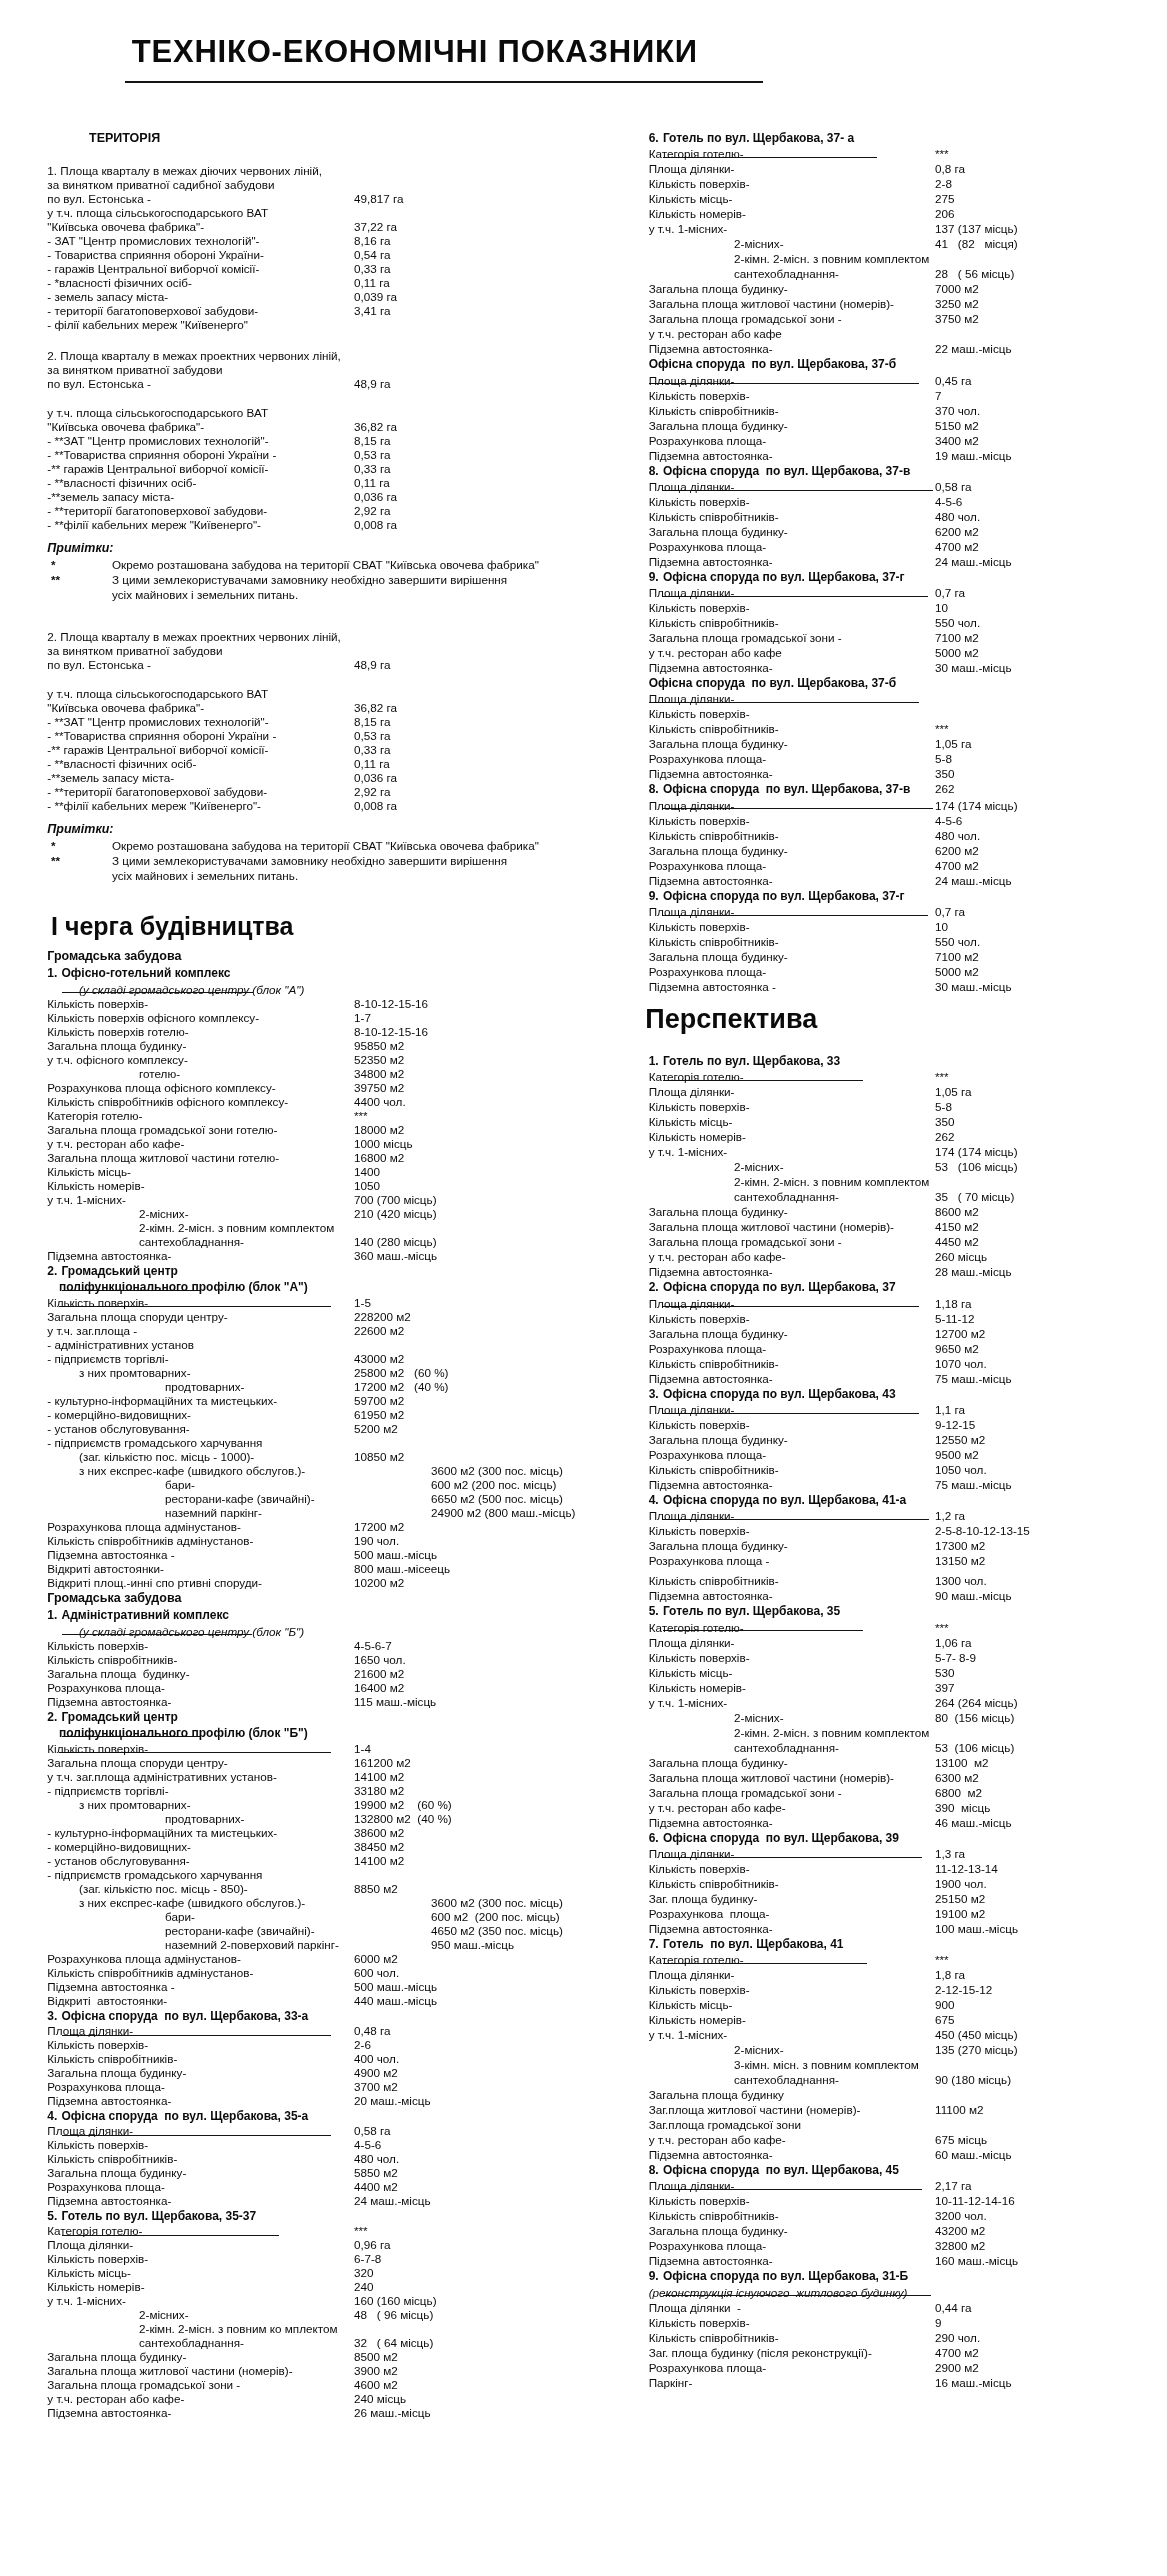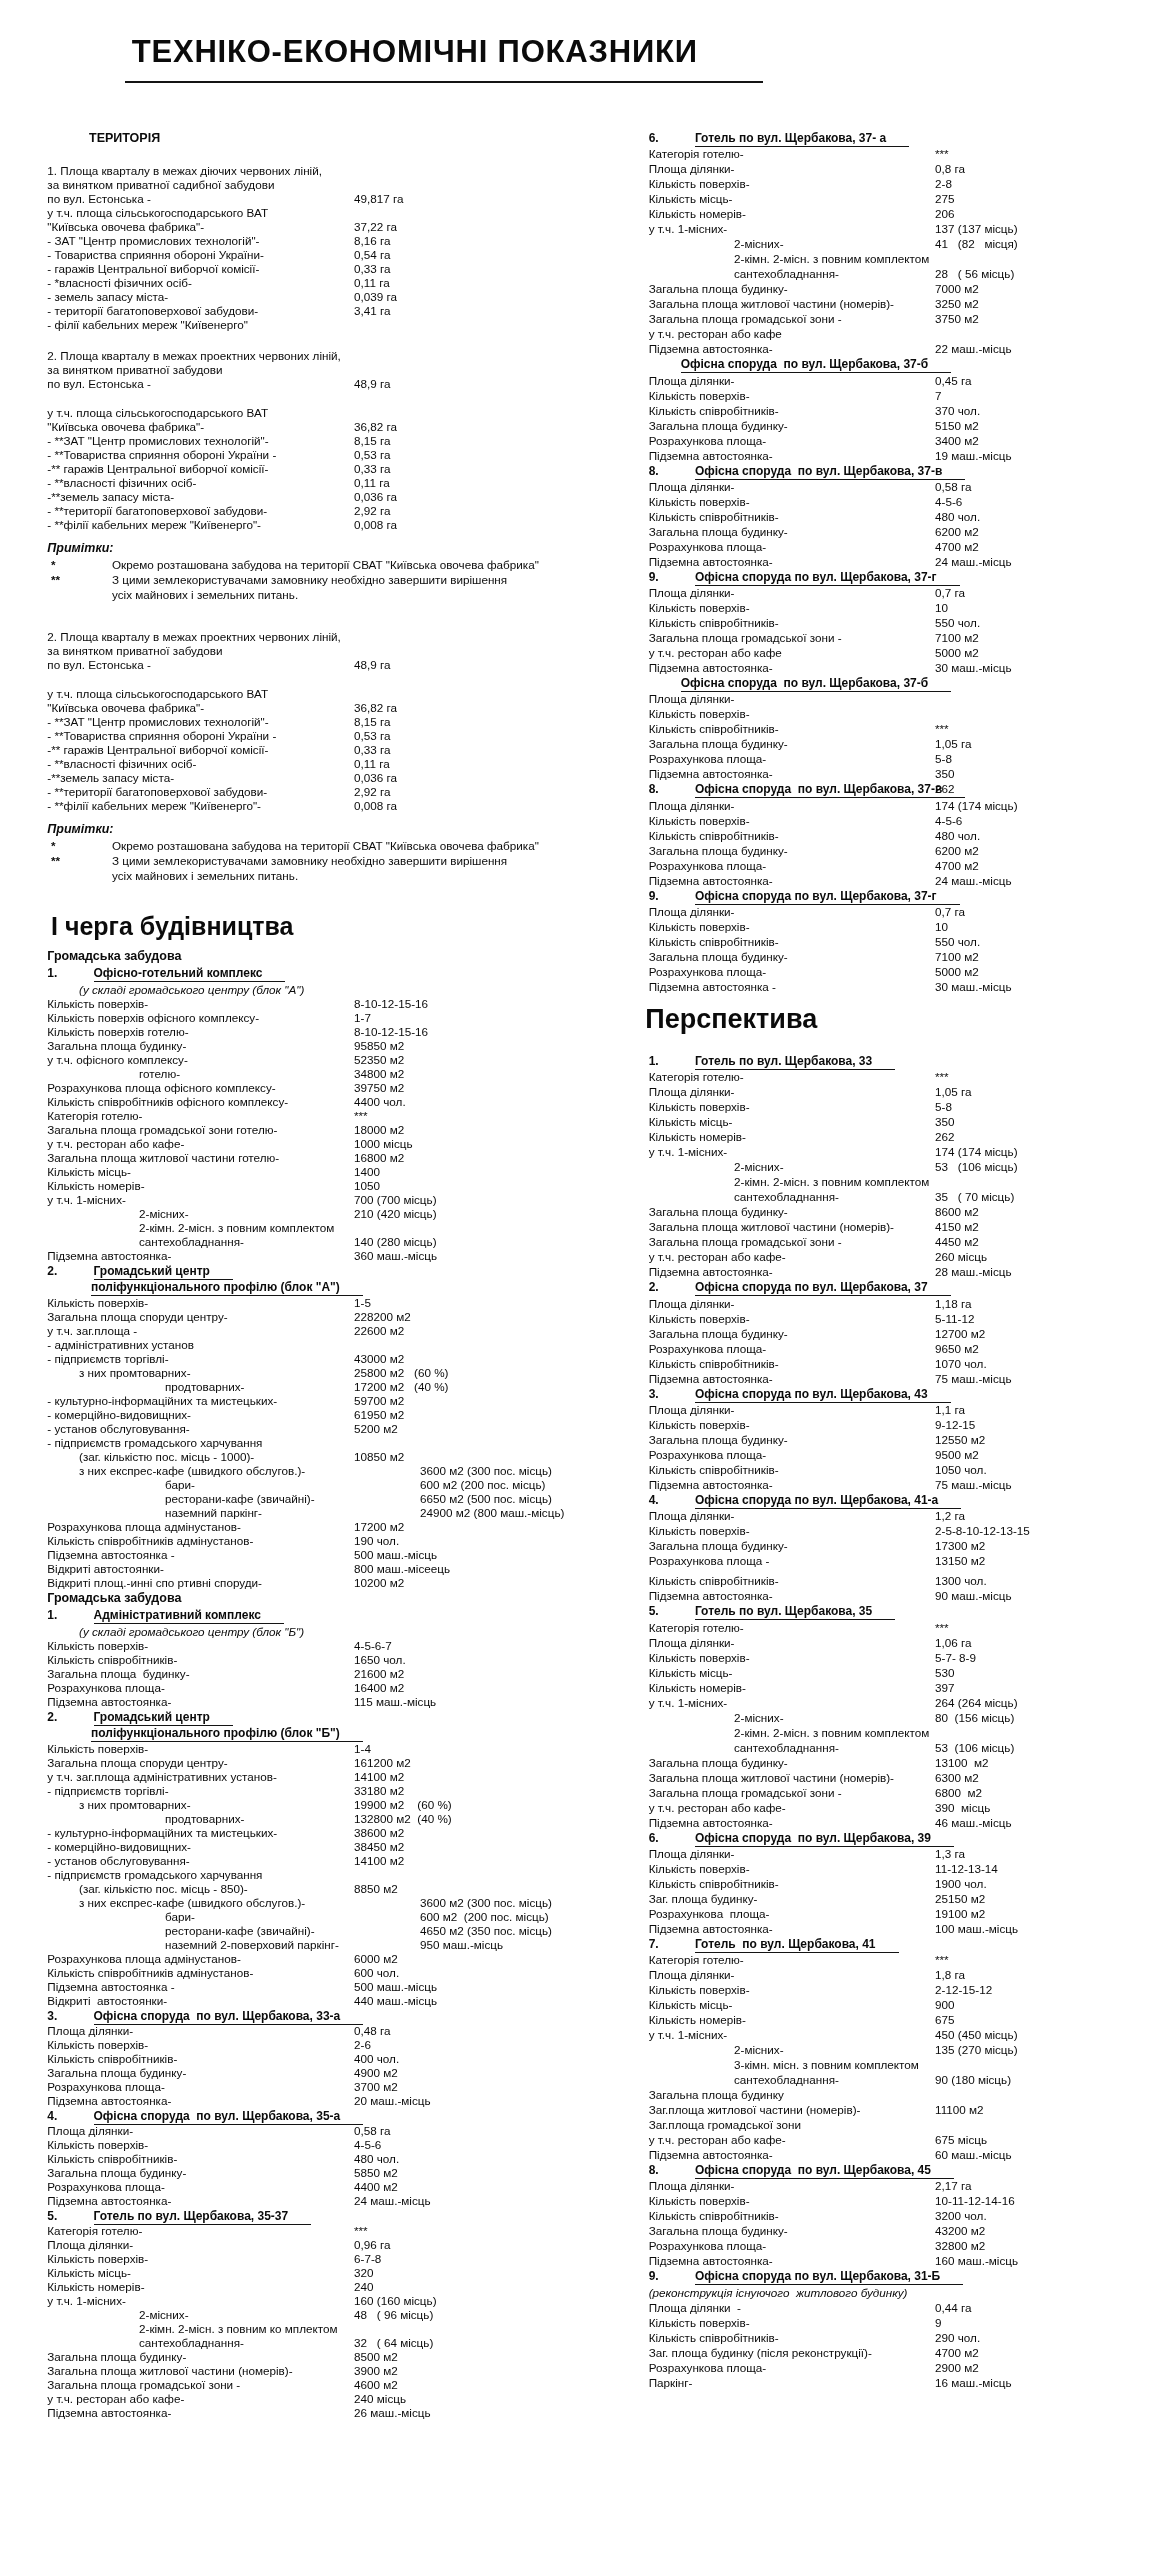--- a/index.html
+++ b/index.html
@@ -21,30 +21,30 @@
 
   .row{position:relative;font-size:11.7px;line-height:14px;min-height:14px;padding-left:18.3px;white-space:pre;}
   #col-right .row{line-height:15px;min-height:15px;padding-left:6.7px;}
   .row .lbl{white-space:pre;}
   .row .val{position:absolute;left:325px;top:0;white-space:pre;}
   #col-right .row .val{left:293px;}
   .row.i1{padding-left:50px;}
   .row.i2{padding-left:110px;}
   .row.i3{padding-left:136px;}
   #col-right .row.i2{padding-left:92px;}
-  #col-left .val.vi{left:391px;}
+  #col-left .val.vi{left:402px;}
 
   .sect{font-weight:bold;font-size:12.5px;line-height:16px;padding-left:60px;}
   .big{font-weight:bold;font-size:25px;line-height:30px;margin:8.3px 0 6.7px 0;padding-left:22px;white-space:pre;}
   #col-right .big{font-size:27px;padding-left:3.3px;margin:10px 0 19px 0;}
   .sub{font-weight:bold;font-size:12.5px;line-height:17.5px;padding-left:18.3px;}
   .item{font-weight:bold;font-size:12px;line-height:16.3px;padding-left:18.3px;position:relative;}
   #col-right .item{padding-left:6.7px;}
   .item .num{margin-right:4.2px;}
-  .item .u{border-bottom:1.3px solid #141414;padding-right:23px;padding-bottom:1px;white-space:pre;margin-left:32px;}
+  .item .u{border-bottom:1.3px solid #141414;padding-right:23px;padding-bottom:12px;white-space:pre;}
   .item .l2{padding-left:11.7px;}
   .item .hval{position:absolute;left:293px;top:0;font-weight:normal;font-size:11.7px;}
   .ital{font-style:italic;font-size:11.7px;line-height:15.4px;padding-left:50px;white-space:pre;}
   #col-right .ital{padding-left:6.7px;}
   .noteh{font-weight:bold;font-style:italic;font-size:12.5px;line-height:16.7px;padding-left:18.3px;}
   .note{font-size:11.7px;line-height:15px;padding-left:83px;position:relative;}
   .note .m{position:absolute;left:22px;top:0;font-weight:bold;}
   .gapb{width:100%;}
 </style>
 </head>

